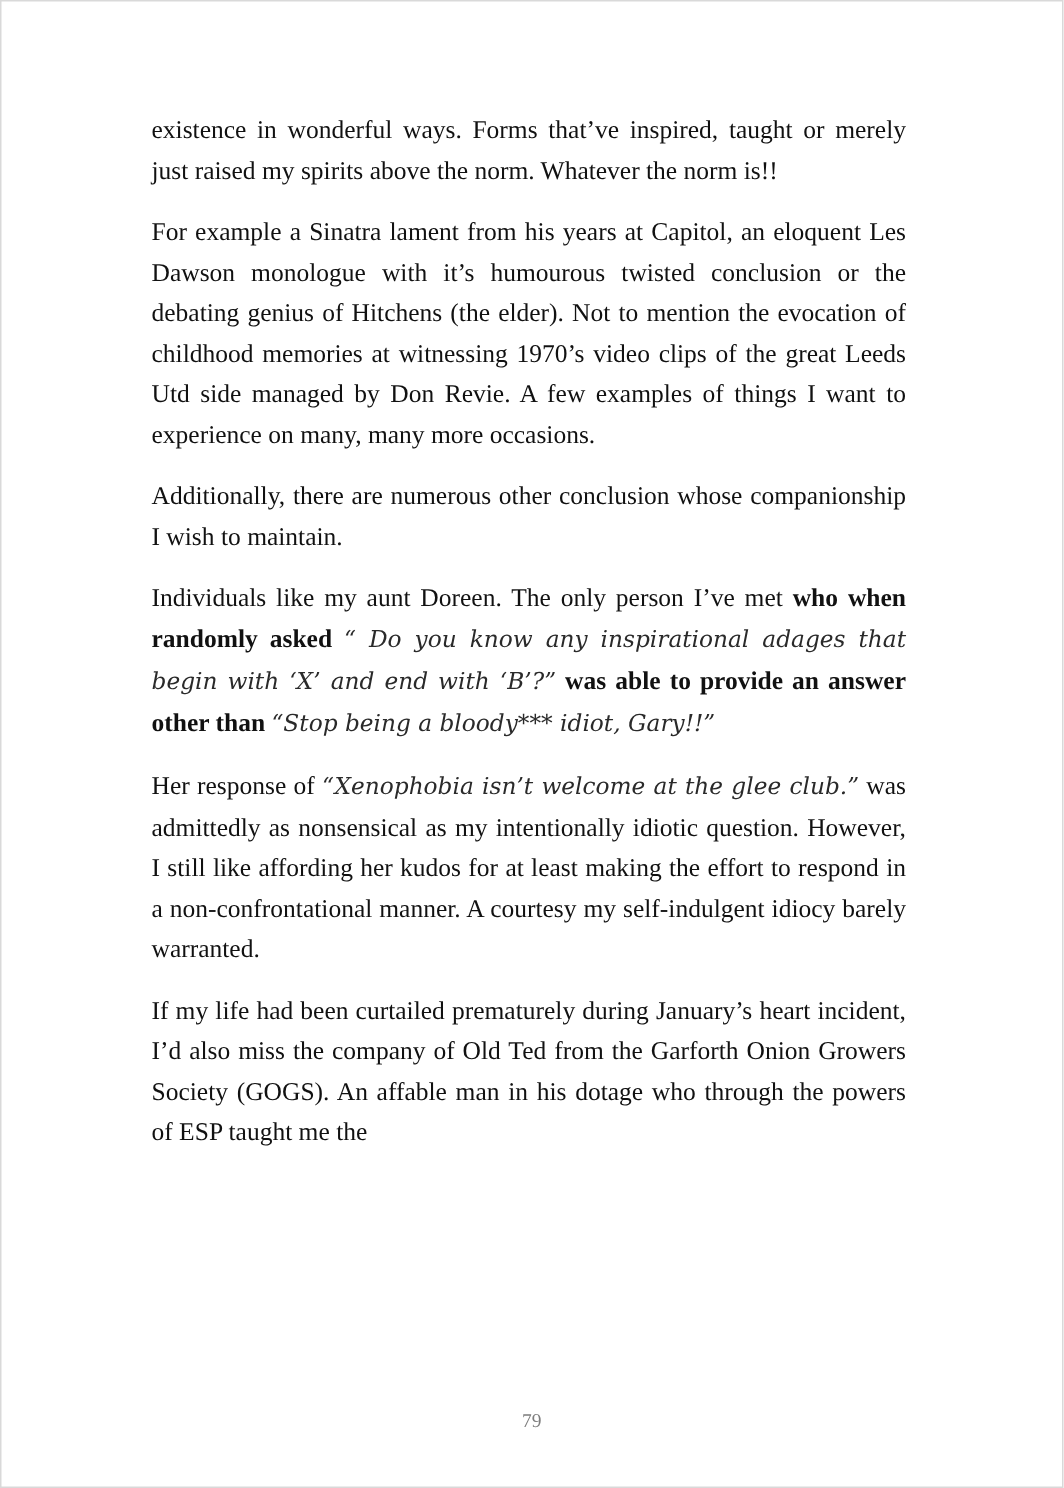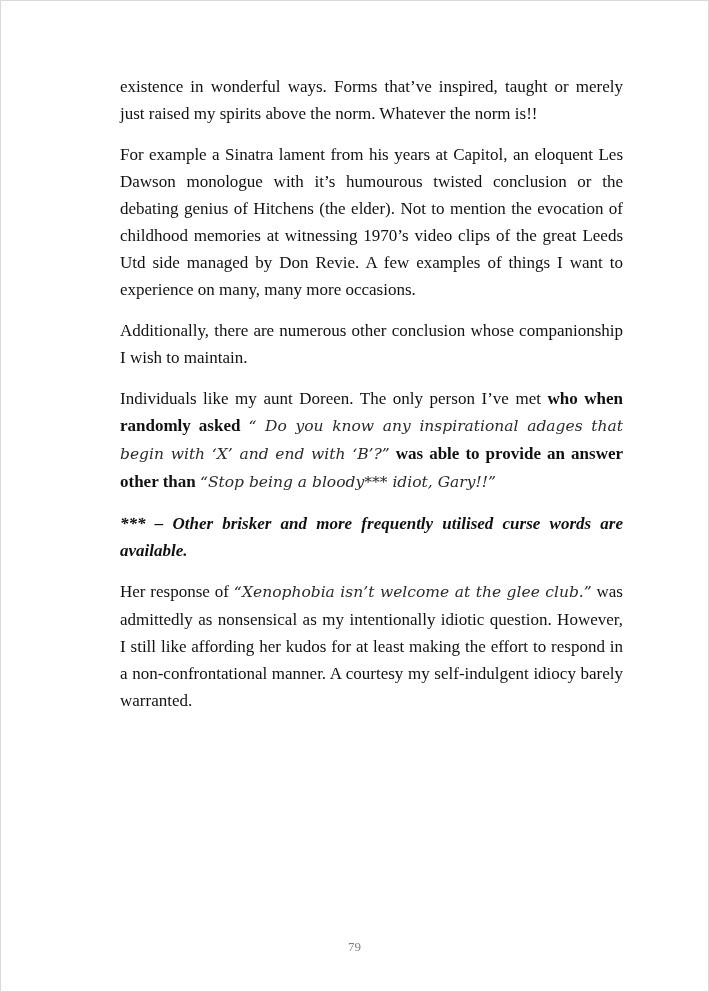--- a/index.html
+++ b/index.html
@@ -12,21 +12,21 @@
     height: 992px;
     position: relative;
     box-sizing: border-box;
     border: 1px solid #d9d9d9;
     font-family: "Liberation Serif", serif;
     color: #111111;
     overflow: hidden;
   }
   .content {
     position: absolute;
-    left: 119px;
+    left: 100px;
     top: 72px;
     width: 503px;
     text-align: justify;
     font-size: 17px;
     line-height: 27px;
   }
   .content p {
     margin: 0 0 14px 0;
   }
   .run-normal {
@@ -56,17 +56,17 @@
   }
 </style>
 </head>
 <body>
 
 <div class="content">
     <p><span class="run-normal">existence in wonderful ways. Forms that’ve inspired, taught or merely just raised my spirits above the norm. Whatever the norm is!!</span></p>
     <p><span class="run-normal">For example a Sinatra lament from his years at Capitol, an eloquent Les Dawson monologue with it’s humourous twisted conclusion or the debating genius of Hitchens (the elder). Not to mention the evocation of childhood memories at witnessing 1970’s video clips of the great Leeds Utd side managed by Don Revie. A few examples of things I want to experience on many, many more occasions.</span></p>
     <p><span class="run-normal">Additionally, there are numerous other conclusion whose companionship I wish to maintain.</span></p>
     <p><span class="run-normal">Individuals like my aunt Doreen. The only person I’ve met </span><span class="run-bold">who when randomly asked </span><span class="run-quote">“ Do you know any inspirational adages that begin with ‘X’ and end with ‘B’?”</span><span class="run-bold"> was able to provide an answer other than </span><span class="run-quote">“Stop being a bloody*** idiot, Gary!!”</span></p>
-    <p><span class="run-bolditalic">*** – Other brisker and more frequently utilised curse words are available.</span></p>
     <p><span class="run-normal">Her response of </span><span class="run-quote">“Xenophobia isn’t welcome at the glee club.”</span><span class="run-normal"> was admittedly as nonsensical as my intentionally idiotic question. However, I still like affording her kudos for at least making the effort to respond in a non-confrontational manner. A courtesy my self-indulgent idiocy barely warranted.</span></p>
+    <p><span class="run-normal">If my life had been curtailed prematurely during January’s heart incident, I’d also miss the company of Old Ted from the Garforth Onion Growers Society (GOGS). An affable man in his dotage who through the powers of ESP taught me the</span></p>
   </div>
 
 <div class="page-number">79</div>
 
 </body></html>

